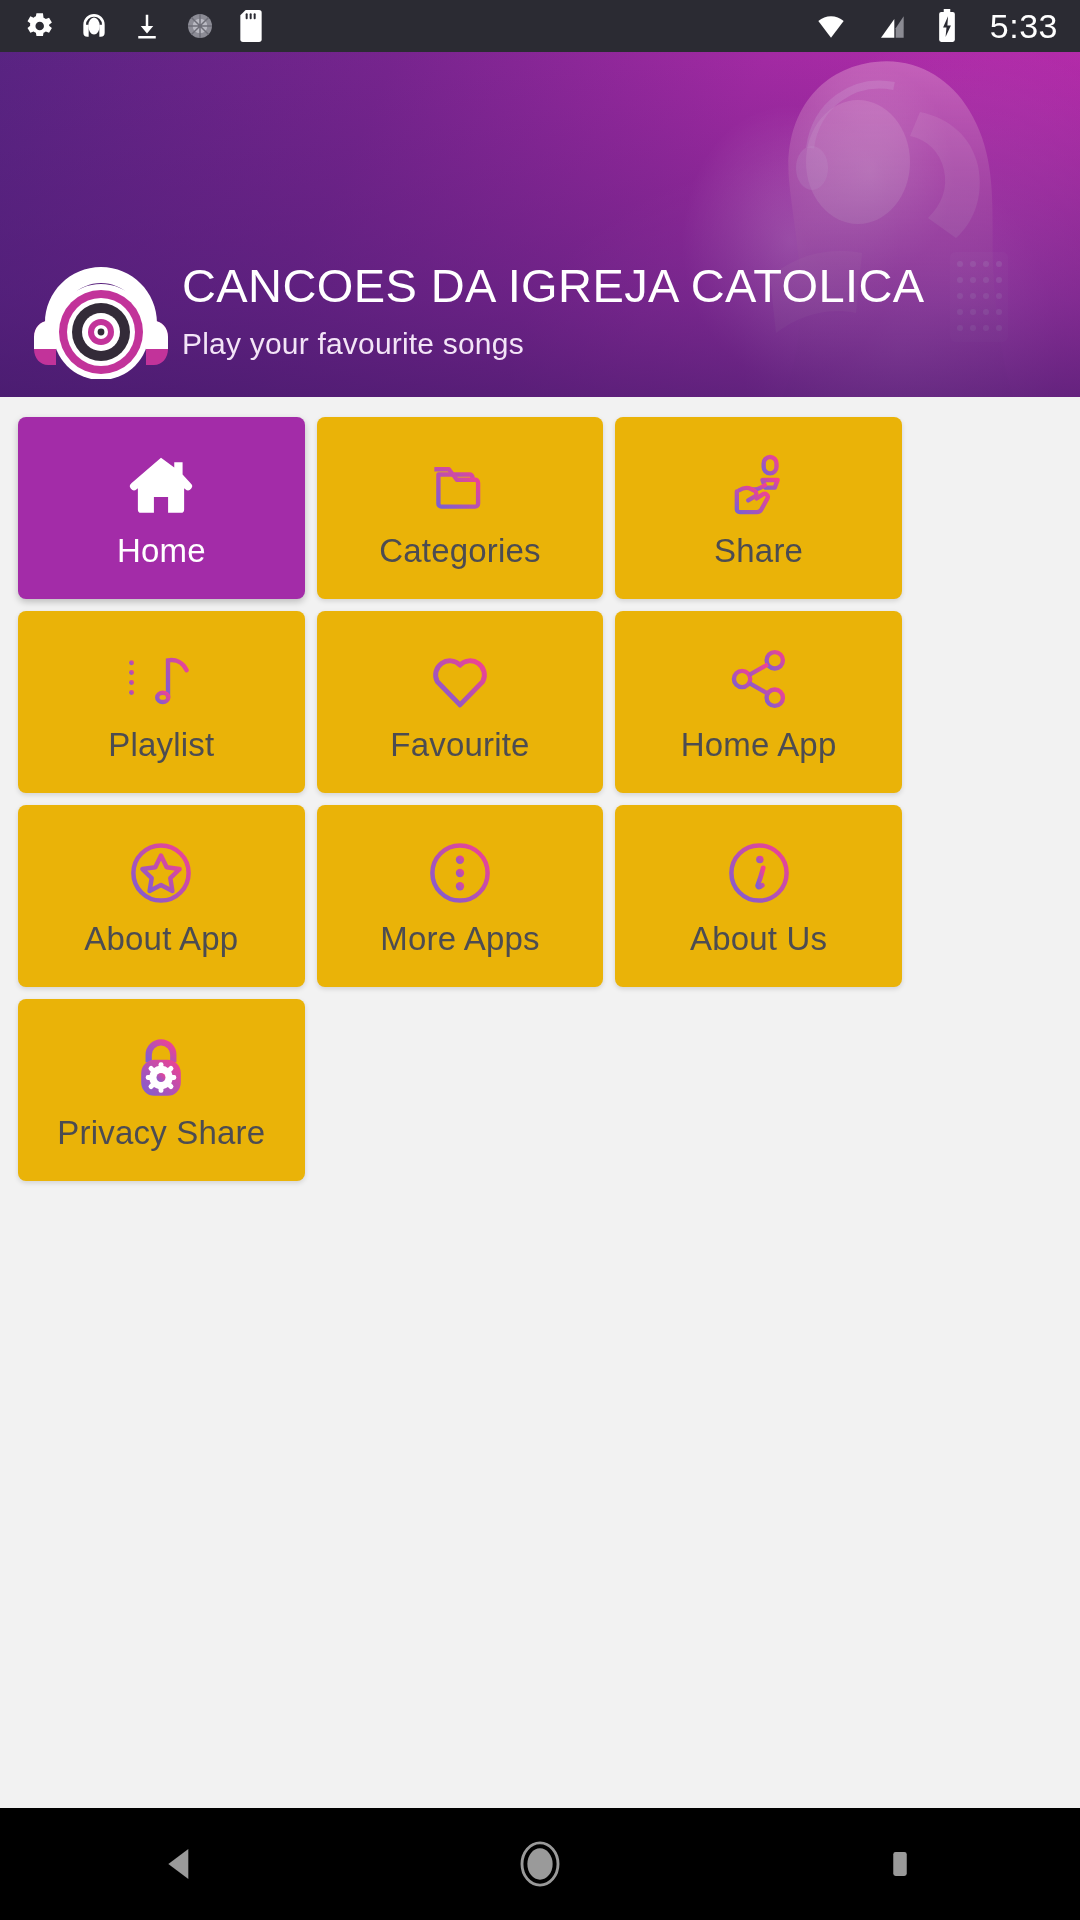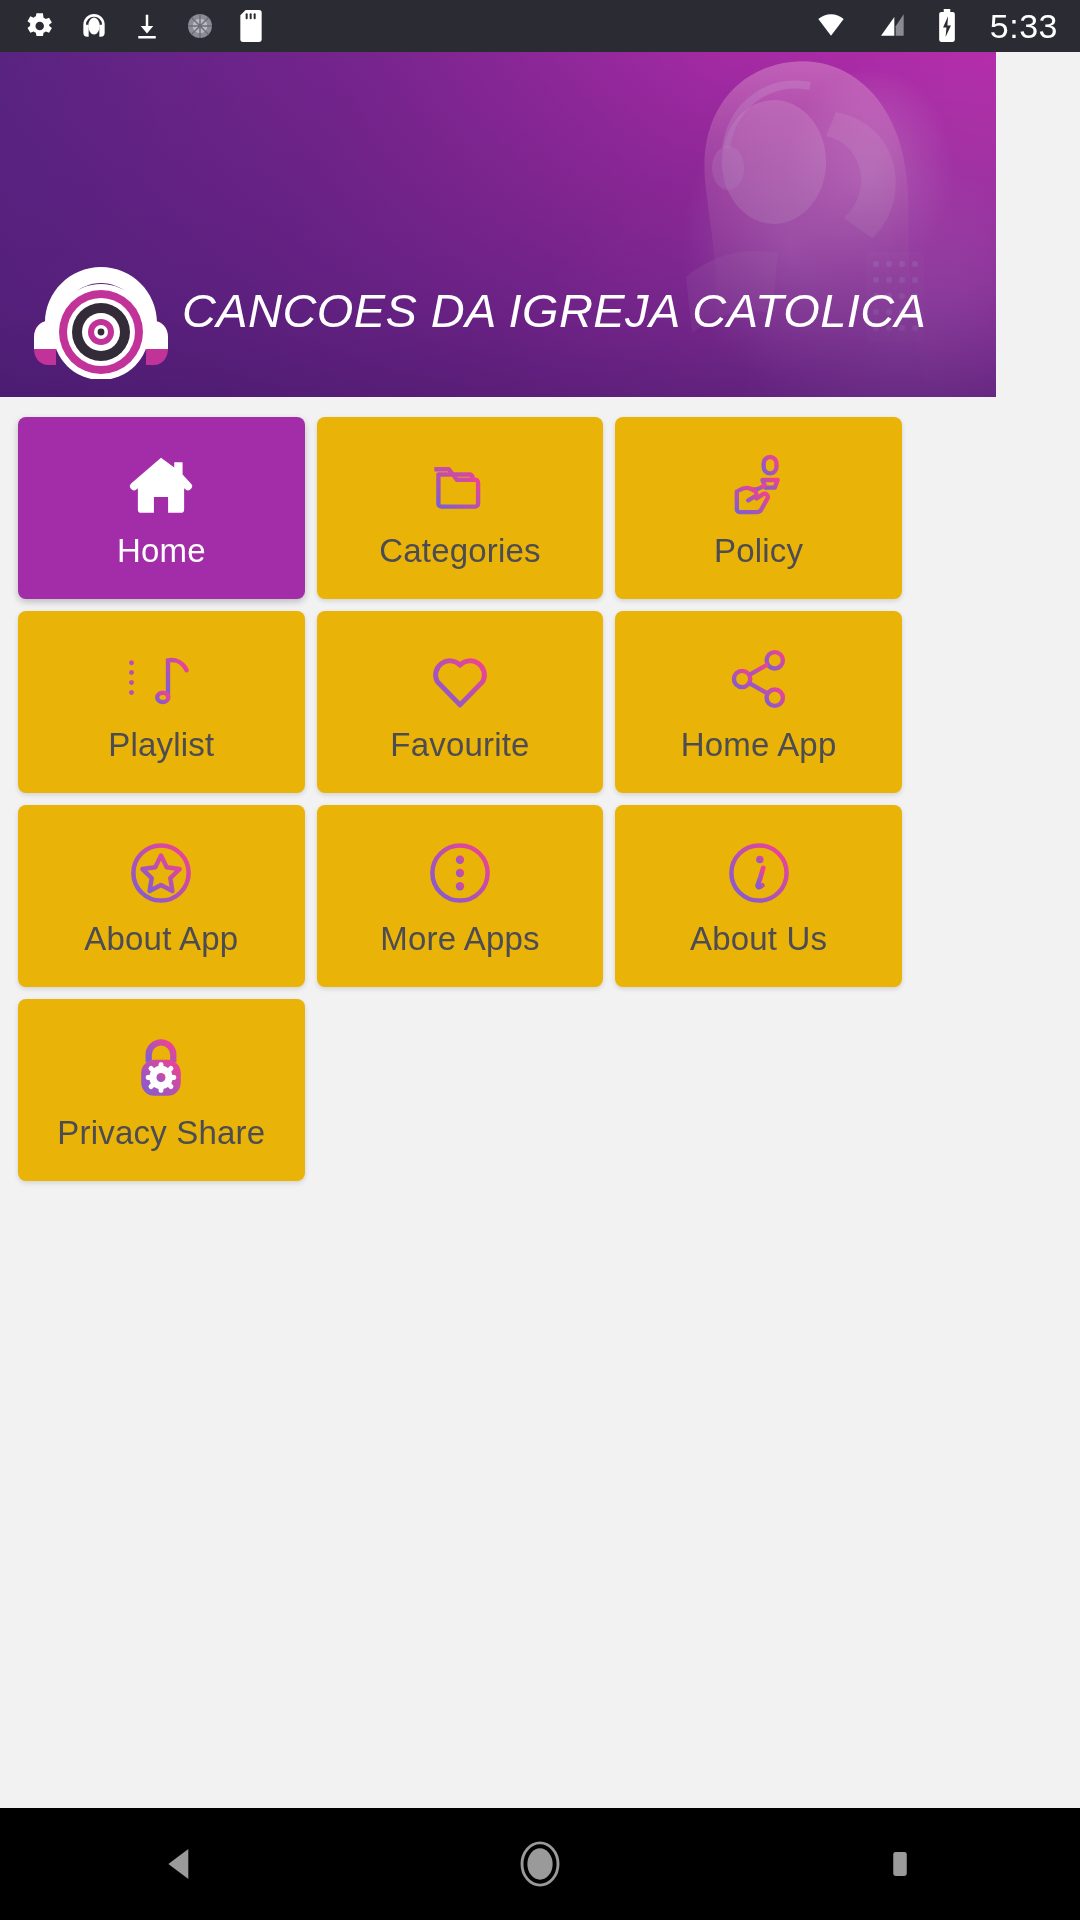--- a/index.html
+++ b/index.html
@@ -12,34 +12,33 @@
 
   
   .statusbar{
     position:relative;
     height:52px; width:1080px;
     background:#2b2b33;
     display:flex; align-items:center;
     padding:0 22px;
   }
   .sb-left{ display:flex; align-items:center; gap:22px; }
-  .sb-right{ margin-left:auto; display:flex; align-items:flex-start; gap:26px; }
+  .sb-right{ margin-left:auto; display:flex; align-items:flex-end; gap:26px; }
   .sb-icon{ display:block; }
   .sb-clock{
     color:#ffffff; font-size:34px; letter-spacing:.5px;
     font-family:"Liberation Sans", sans-serif;
     padding-left:6px; line-height:1;
   }
 
   
   .banner{
-    position:relative; width:996px; height:345px;
+    position:relative; width:1080px; height:345px;
     overflow:hidden;
     background:linear-gradient(115deg,#5a2483 0%,#7a2590 32%,#a82ba6 62%,#c32db0 100%);
-    font-style:italic;
   }
   .banner-photo{
     position:absolute; inset:0;
     
     background:
       radial-gradient(ellipse 150px 190px at 790px 190px, rgba(255,170,215,.42) 0%, rgba(255,170,215,0) 72%),
       radial-gradient(ellipse 120px 150px at 870px 120px, rgba(255,190,225,.38) 0%, rgba(255,190,225,0) 70%),
       radial-gradient(ellipse 210px 260px at 900px 300px, rgba(240,140,200,.34) 0%, rgba(240,140,200,0) 75%),
       radial-gradient(ellipse 300px 330px at 960px 240px, rgba(225,110,190,.30) 0%, rgba(225,110,190,0) 78%),
       radial-gradient(ellipse 420px 300px at 840px 340px, rgba(190,70,165,.30) 0%, rgba(190,70,165,0) 80%);
@@ -220,20 +219,21 @@
         <circle cx="75" cy="83" r="34" fill="#ffffff"></circle>
         <circle cx="75" cy="83" r="29" fill="#332b38"></circle>
         <circle cx="75" cy="83" r="19" fill="#ffffff"></circle>
         <circle cx="75" cy="83" r="13" fill="#c2339a"></circle>
         <circle cx="75" cy="83" r="7" fill="#ffffff"></circle>
         <circle cx="75" cy="83" r="3.4" fill="#332b38"></circle>
       </svg>
     </div>
     <div class="titles">
       <div class="app-title">CANCOES DA IGREJA CATOLICA</div>
+      <div class="app-subtitle">Play your favourite songs</div>
     </div>
   </div>
 </div>
 
 <div class="grid">
   <svg width="0" height="0" style="position:absolute">
     <defs>
       <linearGradient id="ig" x1="0" y1="1" x2="1" y2="0">
         <stop offset="0%" stop-color="#7b5fd4"></stop>
         <stop offset="55%" stop-color="#c council" stop-opacity="0"></stop>
@@ -275,21 +275,21 @@
       <div class="card-icon">
         <svg width="70" height="70" viewBox="0 0 24 24" fill="none" stroke="url(#ig2)" stroke-width="1.5" stroke-linejoin="round" stroke-linecap="round">
           <rect x="13.6" y="2.4" width="4.4" height="5.6" rx="2.2"></rect>
           <path d="M15.8 8v2.2"></path>
           <path d="M13.2 10.3h5.2l-1 2.6h-3.2l-1-2.6z"></path>
           <path d="M9.4 13.4c1 .2 2.1.1 3-.4l1.6-.9"></path>
           <path d="M5.2 13.8c1.4-.9 3-1 4.2-.4l1.1.6a1.1 1.1 0 01.1 1.9l-2.3 1.4"></path>
           <path d="M4.4 14.2v6.1a1 1 0 001 1h5.9a1.7 1.7 0 001.5-.9l2.1-3.8a1.1 1.1 0 00-1.6-1.4l-2.1 1.4"></path>
         </svg>
       </div>
-      <div class="card-label">Policy</div>
+      <div class="card-label">Share</div>
     </div>
   </div>
 
   <div class="cell">
     <div class="card">
       <div class="card-icon">
         <svg width="70" height="70" viewBox="0 0 24 24" fill="none" stroke="url(#ig2)" stroke-width="1.5" stroke-linecap="round">
           <path d="M3.4 6.4h9"></path>
             <path d="M3.4 9.8h8"></path>
             <path d="M3.4 13.2h6.4"></path>

